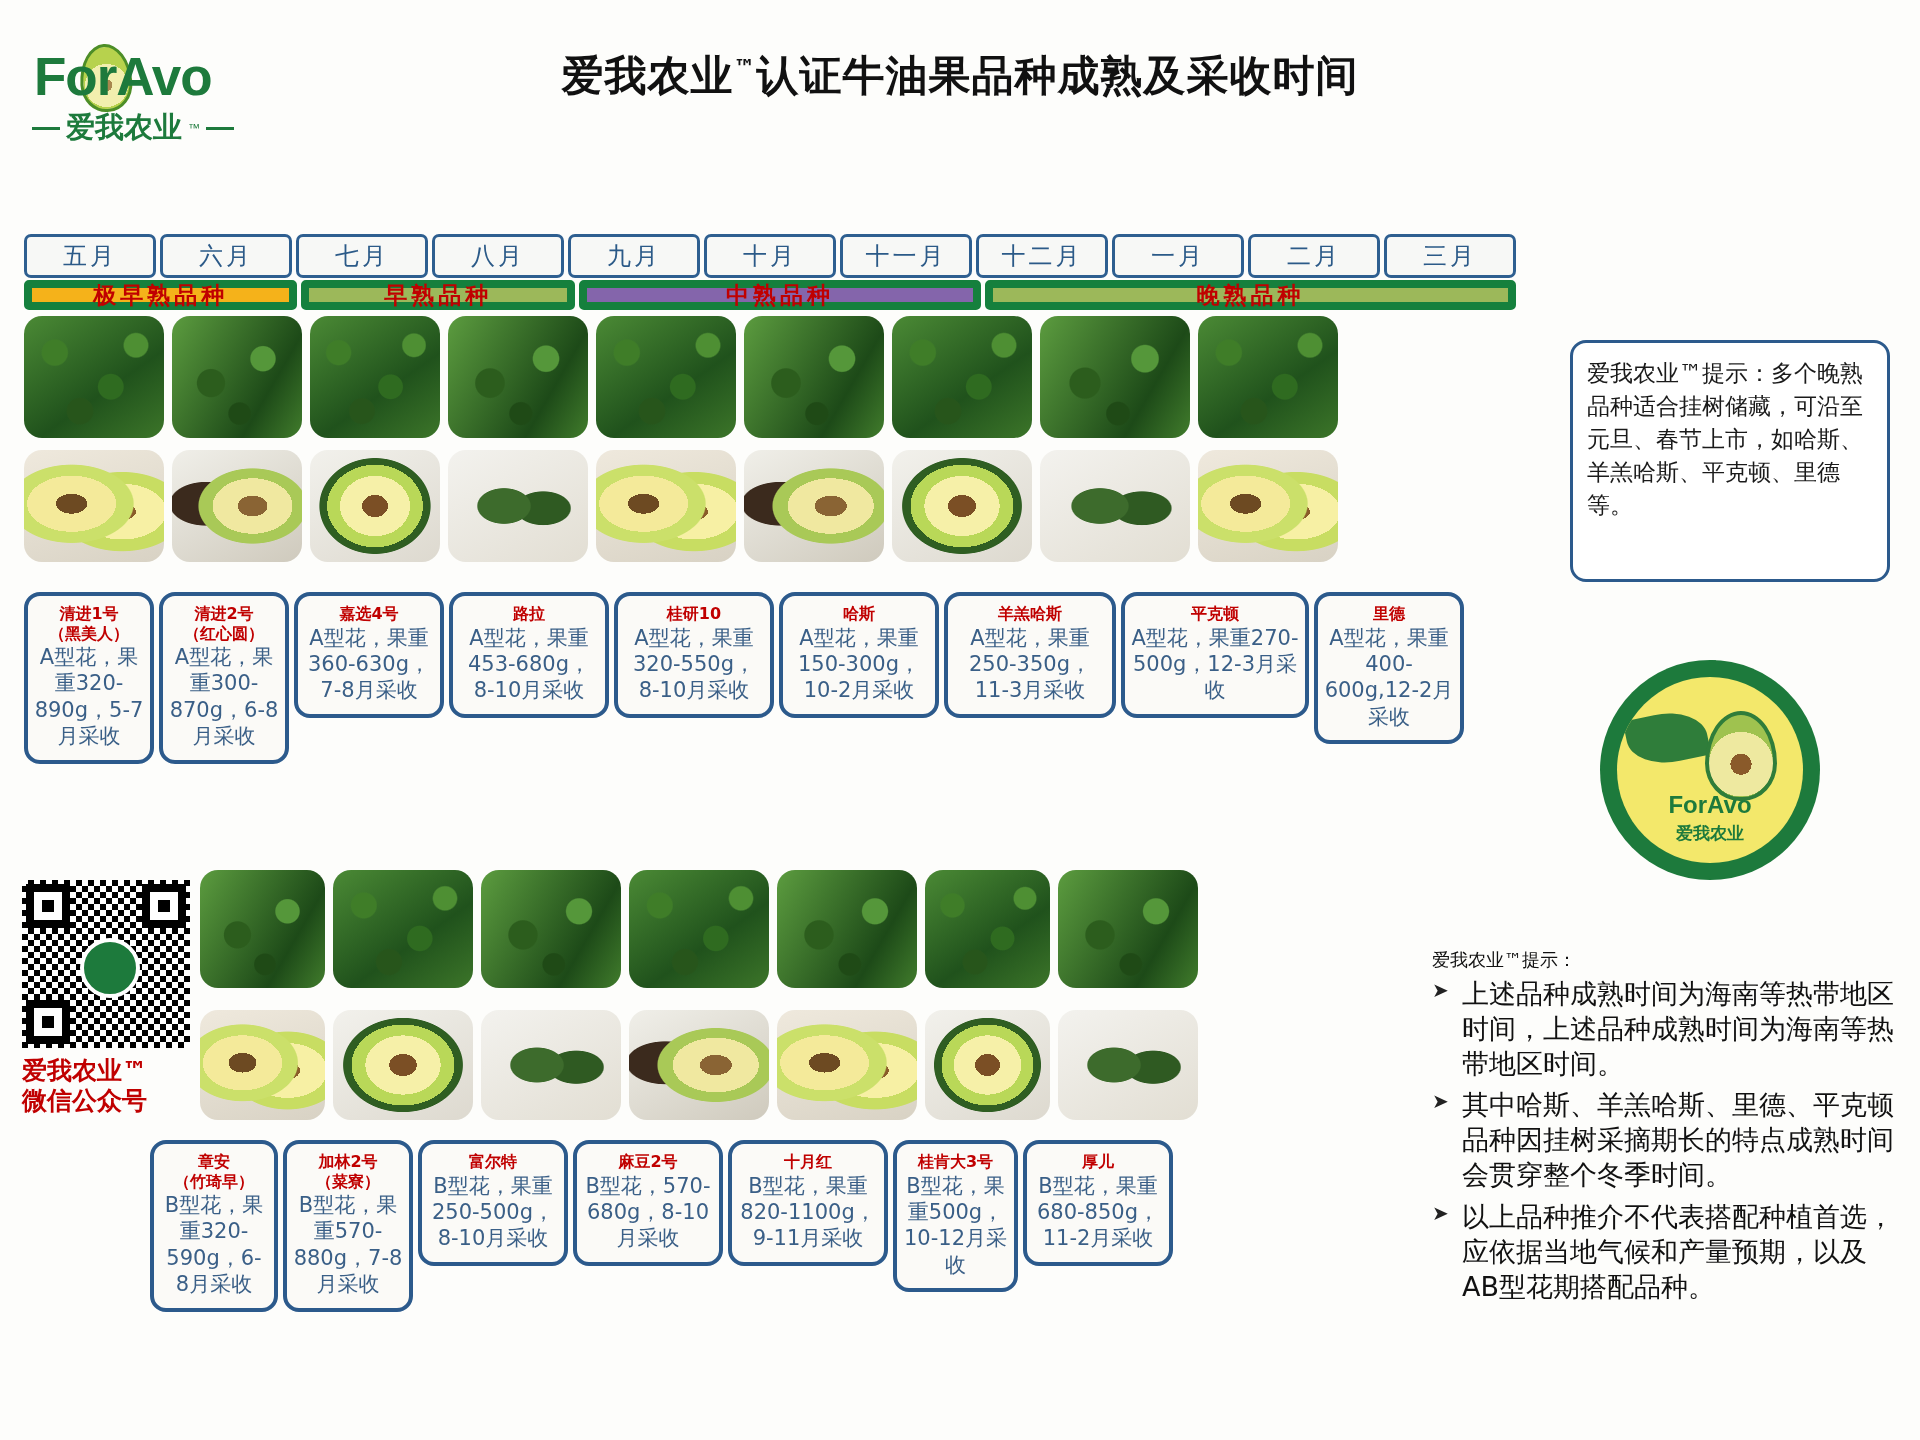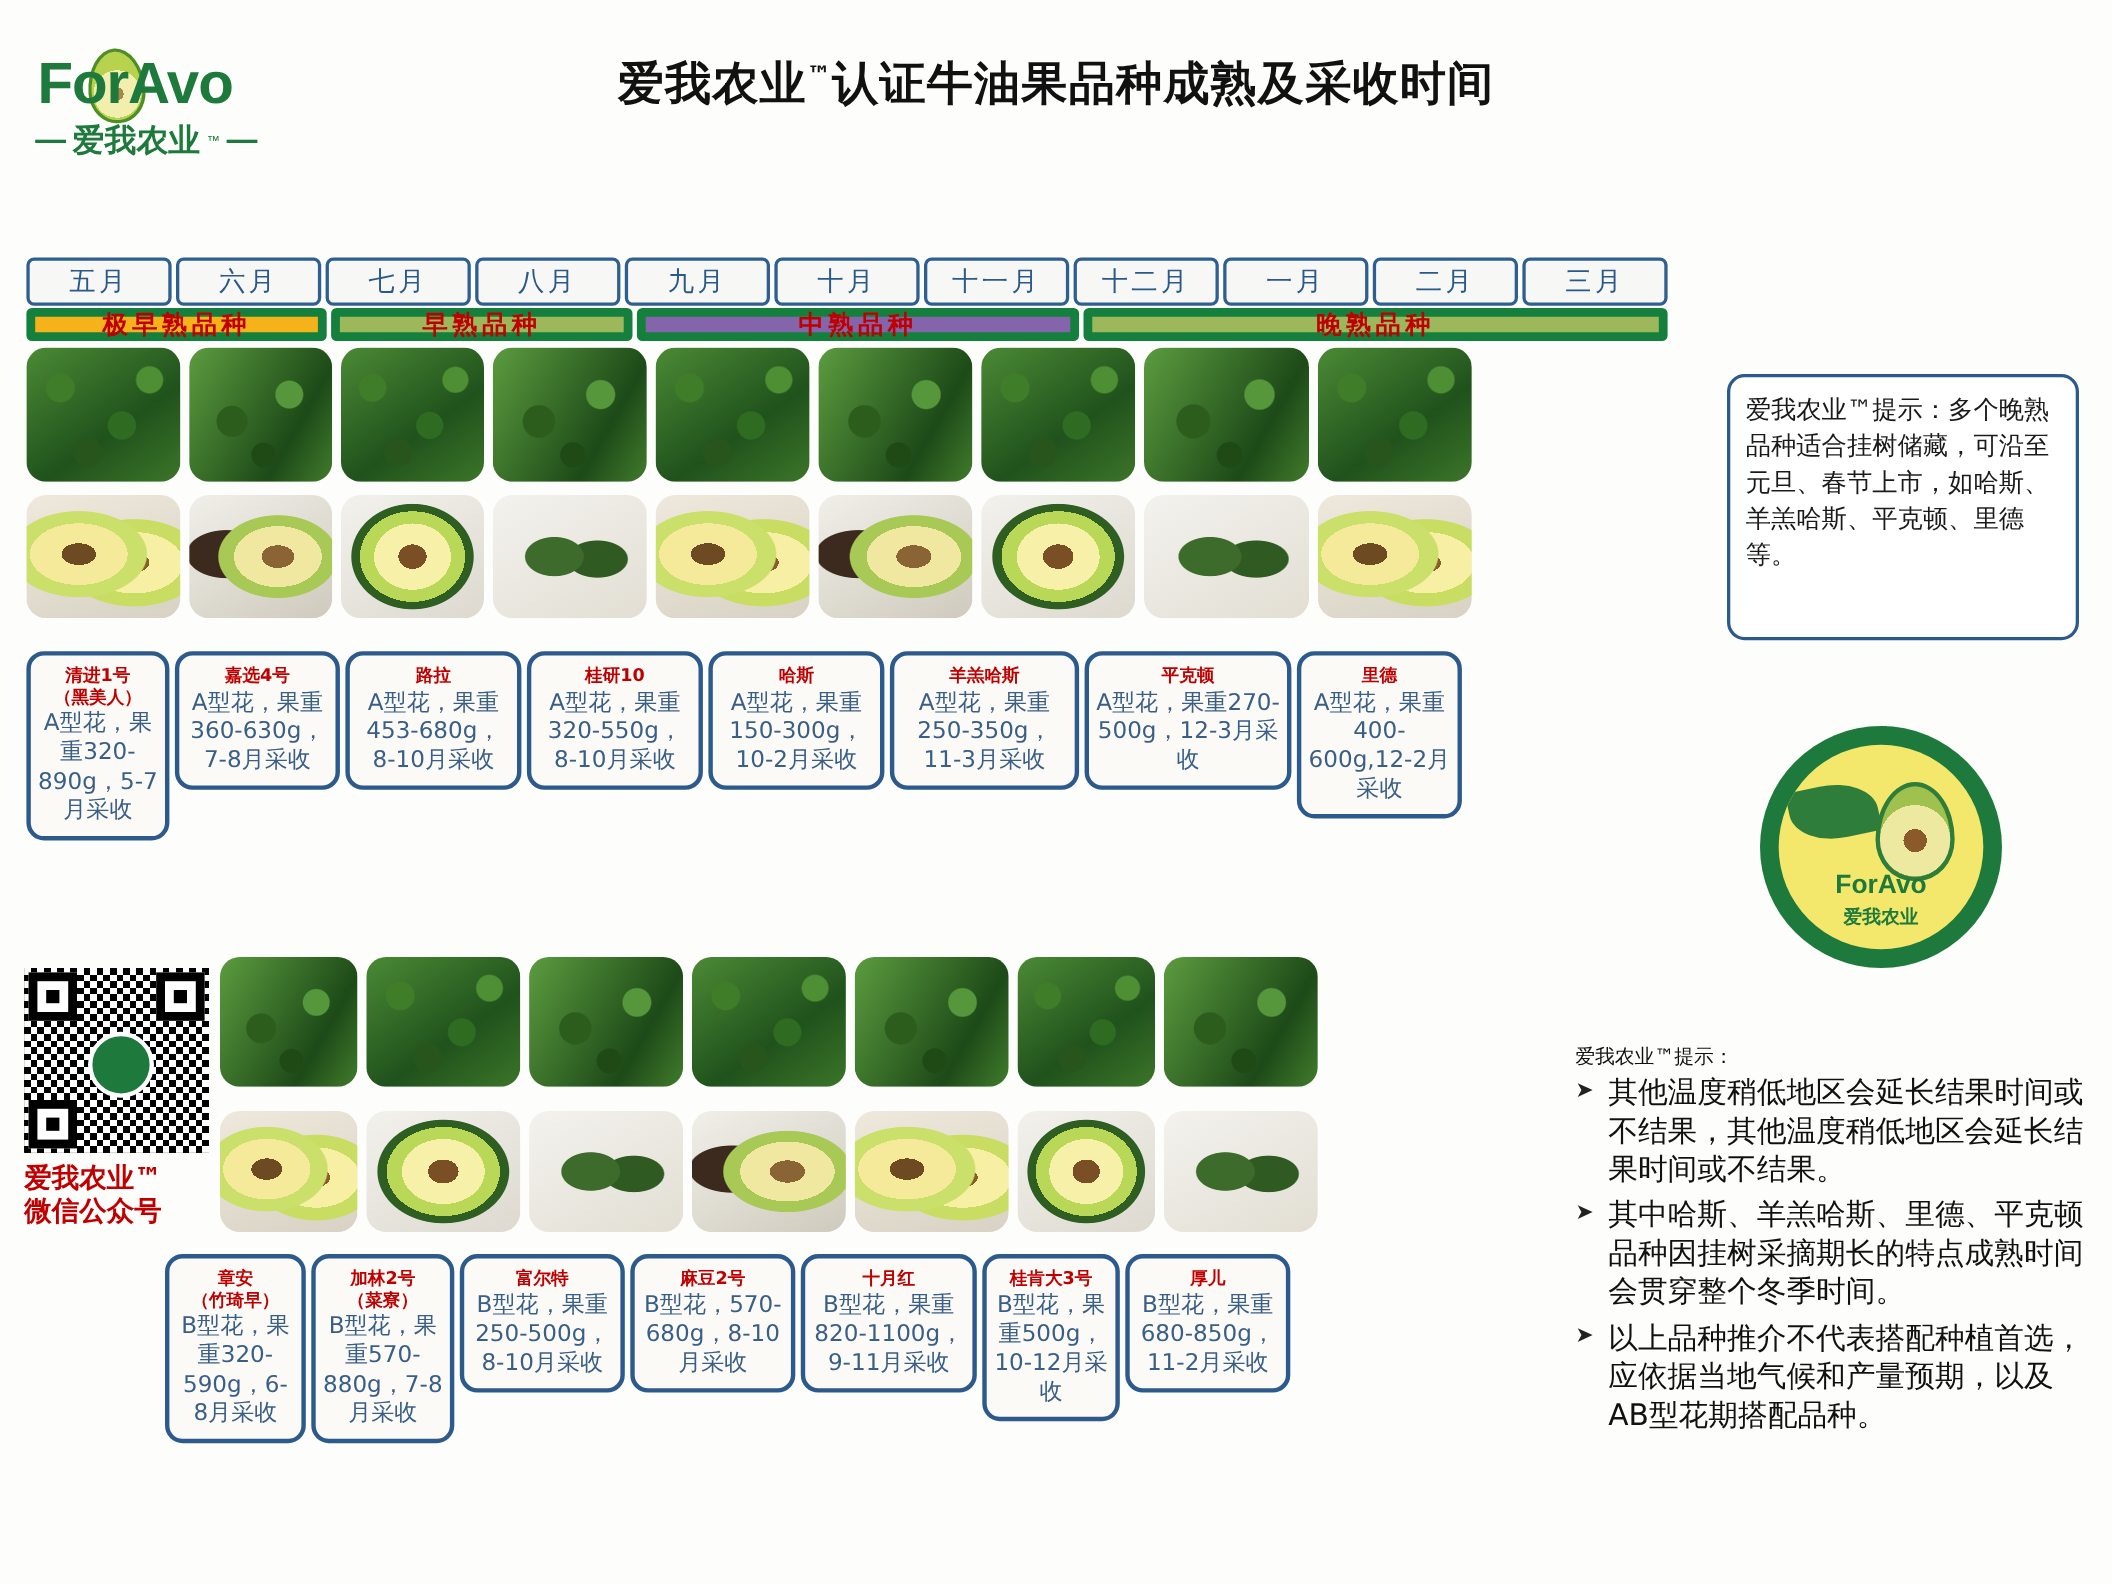--- a/index.html
+++ b/index.html
@@ -177,20 +177,24 @@
     <div class="ph cut2" style="width: 140px; height: 112px;"></div>
     <div class="ph whole" style="width: 150px; height: 112px;"></div>
     <div class="ph cut" style="width: 140px; height: 112px;"></div>
   </div>
 
 <div class="cardrow" id="row1-cards" style="left:24px;top:592px;">
     <div class="card" style="width: 130px;">
       <div class="name">清进1号<br>（黑美人）</div>
       <div class="desc">A型花，果重320-890g，5-7月采收</div>
     </div>
+    <div class="card" style="width: 130px;">
+      <div class="name">清进2号<br>（红心圆）</div>
+      <div class="desc">A型花，果重300-870g，6-8月采收</div>
+    </div>
     <div class="card" style="width: 150px;">
       <div class="name">嘉选4号</div>
       <div class="desc">A型花，果重360-630g，7-8月采收</div>
     </div>
     <div class="card" style="width: 160px;">
       <div class="name">路拉</div>
       <div class="desc">A型花，果重453-680g，8-10月采收</div>
     </div>
     <div class="card" style="width: 160px;">
       <div class="name">桂研10</div>
@@ -285,17 +289,17 @@
     </div>
     <div class="card" style="width: 150px;">
       <div class="name">厚儿</div>
       <div class="desc">B型花，果重680-850g，11-2月采收</div>
     </div>
   </div>
 
 <div class="notes" style="left:1432px;top:948px;width:470px;">
   <div class="nhead">爱我农业™提示：</div>
   <ul id="notes-list">
-      <li>其他温度稍低地区会延长结果时间或不结果，其他温度稍低地区会延长结果时间或不结果。</li>
+      <li>上述品种成熟时间为海南等热带地区时间，上述品种成熟时间为海南等热带地区时间。</li>
       <li>其中哈斯、羊羔哈斯、里德、平克顿品种因挂树采摘期长的特点成熟时间会贯穿整个冬季时间。</li>
       <li>以上品种推介不代表搭配种植首选，应依据当地气候和产量预期，以及AB型花期搭配品种。</li>
     </ul>
 </div>
 
 </body></html>

